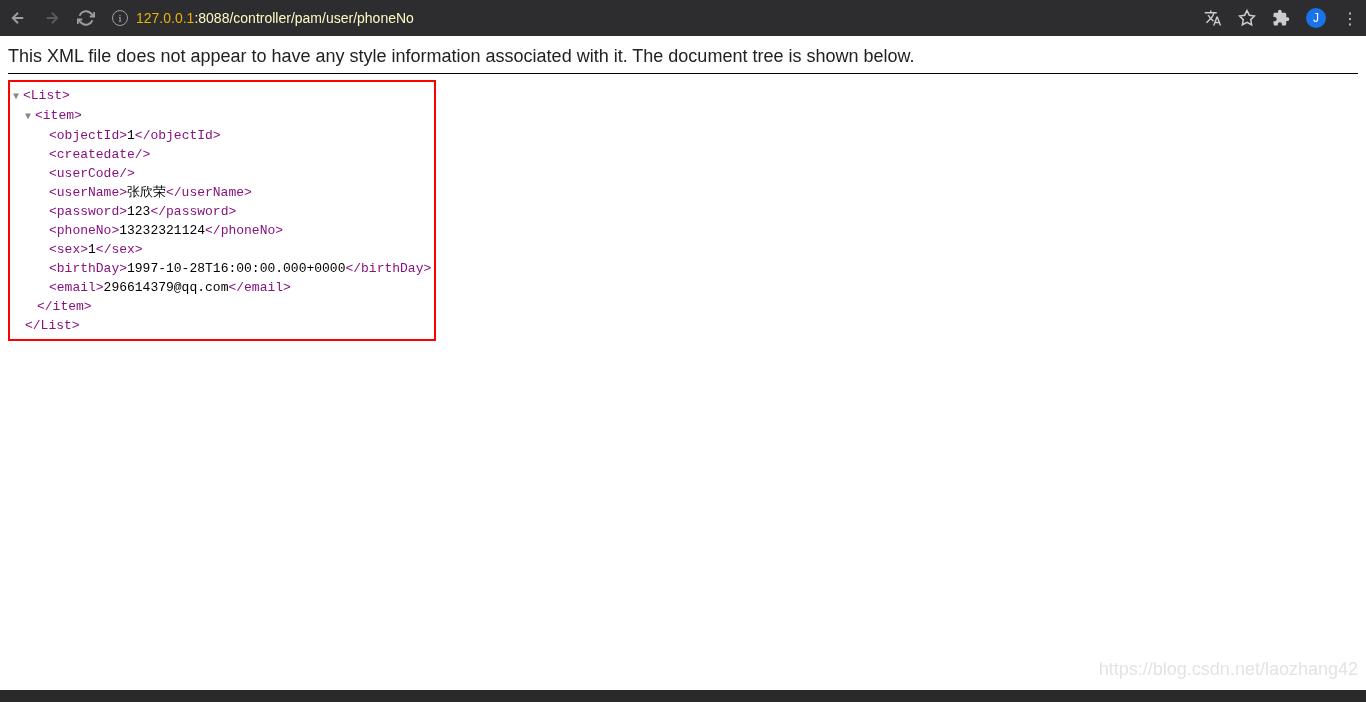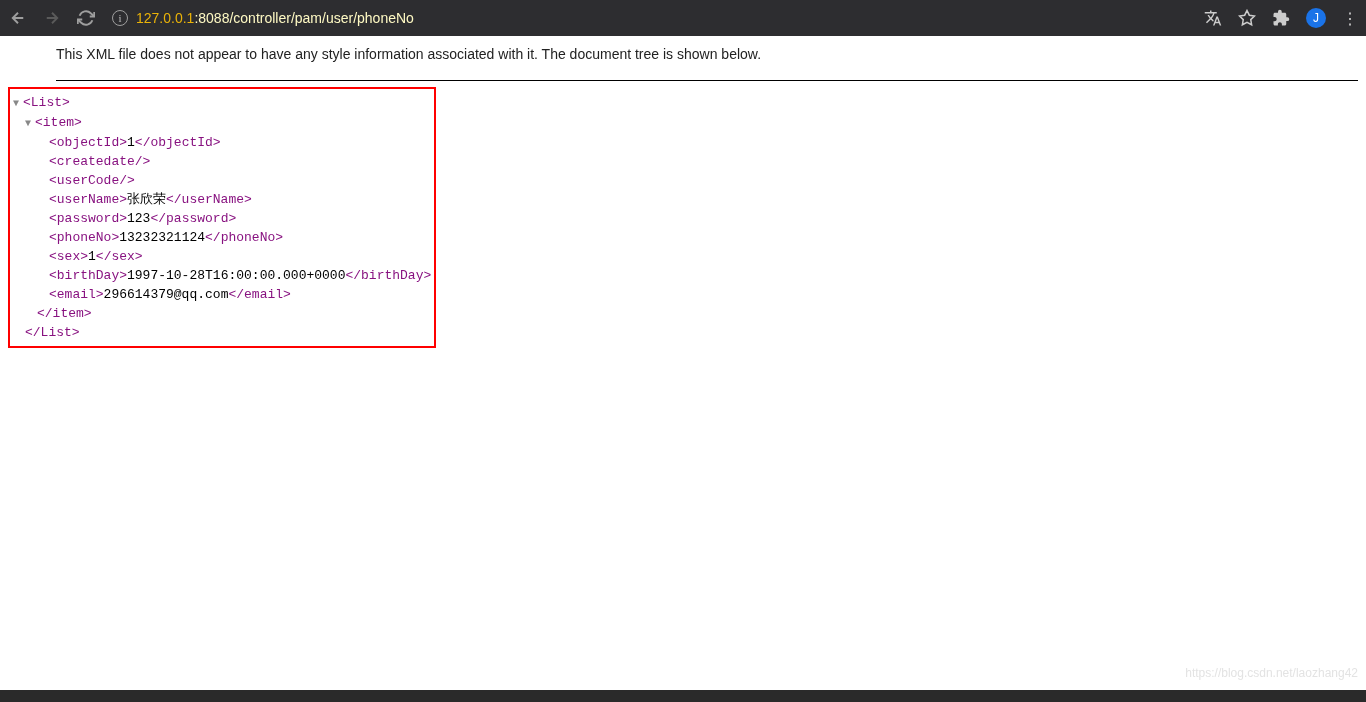--- a/index.html
+++ b/index.html
@@ -38,26 +38,25 @@
     .icon-item { width: 18px; height: 18px; display: flex; align-items: center; justify-content: center; color: #ccc; cursor: pointer; }
     .avatar { width: 20px; height: 20px; border-radius: 50%; background: #1a73e8; color: #fff; font-size: 12px; display: flex; align-items: center; justify-content: center; }
     .menu-dots { color: #ccc; font-size: 16px; cursor: pointer; }
     
     .content {
       padding: 10px 8px;
       background: #fff;
     }
     
     .notice {
-      font-size: 14px;
+      font-size: 18px;
       color: #222;
-      padding-bottom: 18px;
+      padding-bottom: 6px;
       border-bottom: 1.5px solid #000;
       margin-bottom: 6px;
-      margin-left: 48px;
     }
     
     .highlight-box {
       border: 2px solid #ff0000;
       padding: 4px 3px 4px 3px;
       display: inline-block;
       min-width: 395px;
     }
     
     .xml-tree {
@@ -81,21 +80,21 @@
     }
     
     .tag { color: #881280; }
     .val { color: #000; }
     
     .watermark {
       position: fixed;
       bottom: 22px;
       right: 8px;
       color: #e3e3e3;
-      font-size: 12px;
+      font-size: 18px;
       font-family: Arial;
       pointer-events: none;
     }
     
     .bottom-bar {
       position: fixed;
       bottom: 0;
       left: 0;
       right: 0;
       height: 12px;

